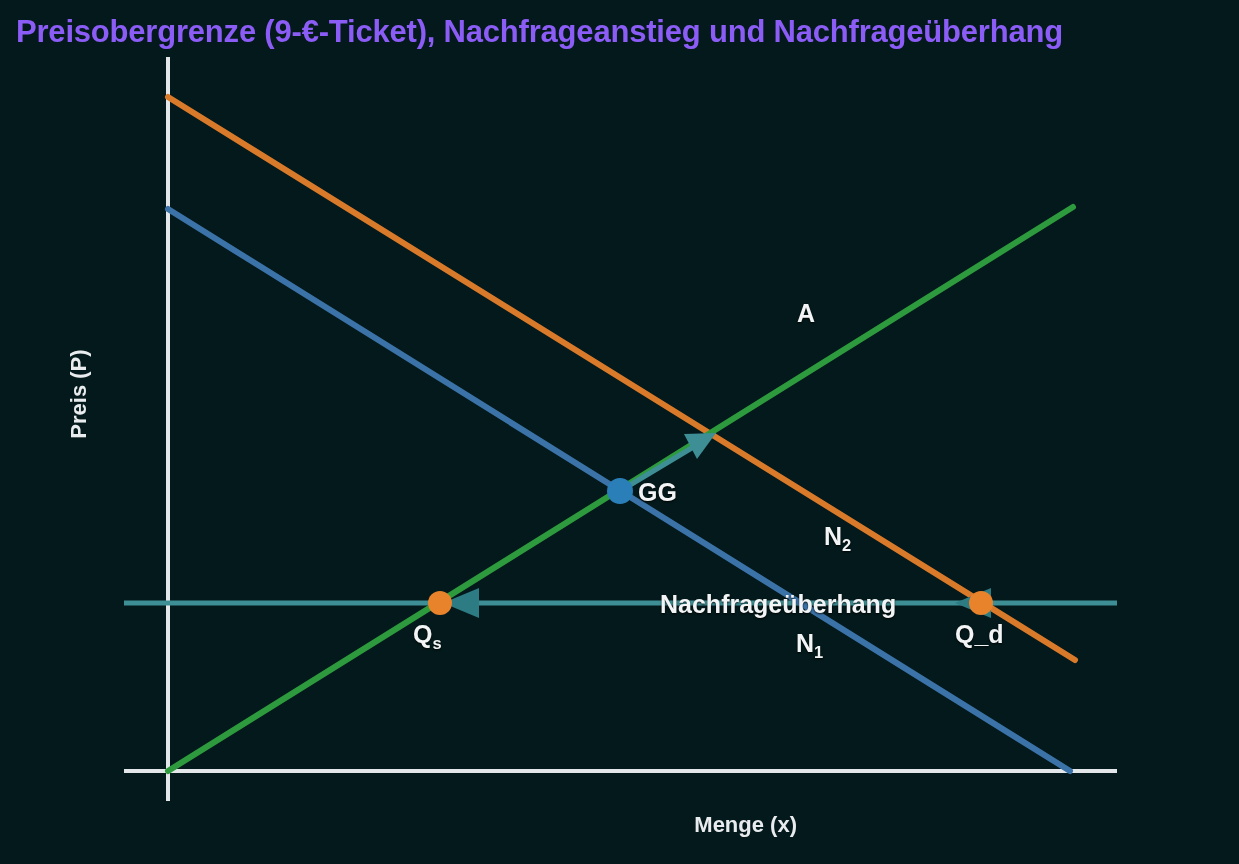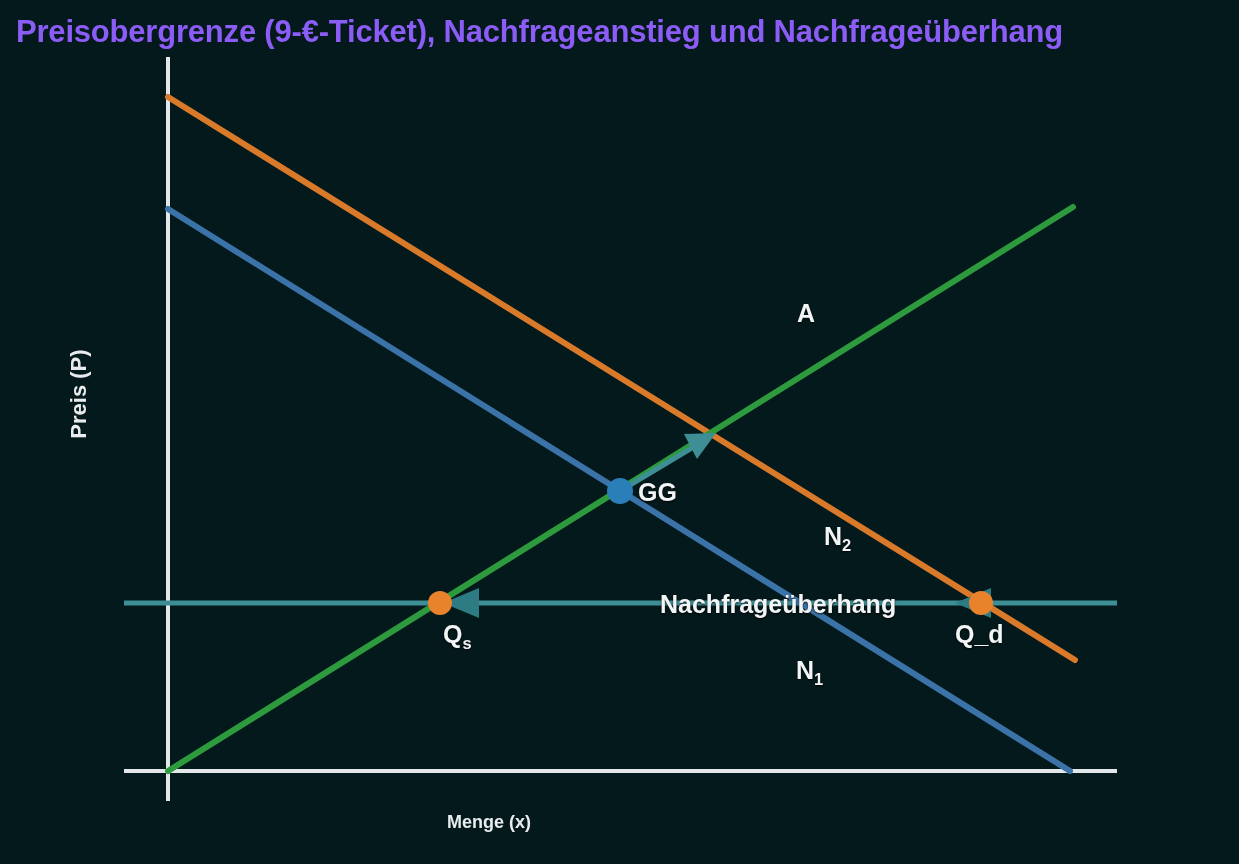--- a/index.html
+++ b/index.html
@@ -41,22 +41,22 @@
     transform-origin: 100px 28px;
     font-size: 22px;
     font-weight: bold;
     color: #e9ecee;
   }
   .axis-label-x {
     position: absolute;
     left: 447px;
     top: 812px;
     width: 350px;
-    text-align: left;
-    font-size: 18px;
+    text-align: right;
+    font-size: 22px;
     font-weight: bold;
     color: #e9ecee;
   }
   svg.plot {
     position: absolute;
     left: 0;
     top: 0;
   }
   .curve-label {
     position: absolute;
@@ -67,22 +67,22 @@
     text-shadow: 0 1px 2px rgba(0,0,0,0.85);
   }
   .curve-label sub {
     font-size: 0.66em;
     font-weight: 600;
   }
   .lbl-A      { left: 797px; top: 299px; }
   .lbl-GG     { left: 638px; top: 478px; }
   .lbl-N2     { left: 824px; top: 522px; }
   .lbl-surplus{ left: 660px; top: 558px; margin-top: 32px; }
-  .lbl-N1     { left: 796px; top: 656px; }
-  .lbl-Qs     { left: 413px; top: 620px; margin-left: 30px; }
+  .lbl-N1     { left: 796px; top: 629px; }
+  .lbl-Qs     { left: 413px; top: 620px; }
   .lbl-Qd     { left: 955px; top: 620px; text-align: center; }
 </style>
 </head>
 <body>
 
 <div id="figure">
 
   <div class="fig-title">Preisobergrenze (9-€-Ticket), Nachfrageanstieg und Nachfrageüberhang</div>
 
   <div class="axis-label-y">Preis (P)</div>

